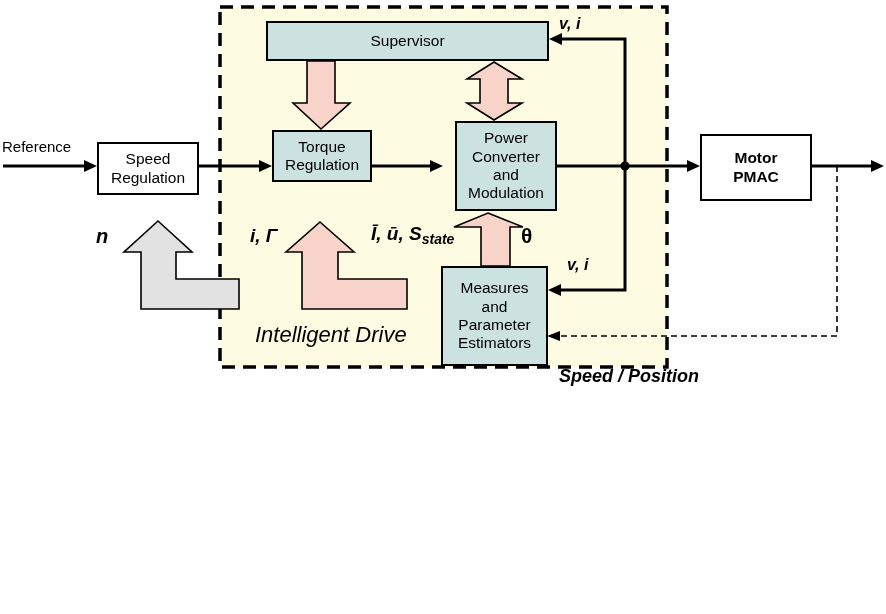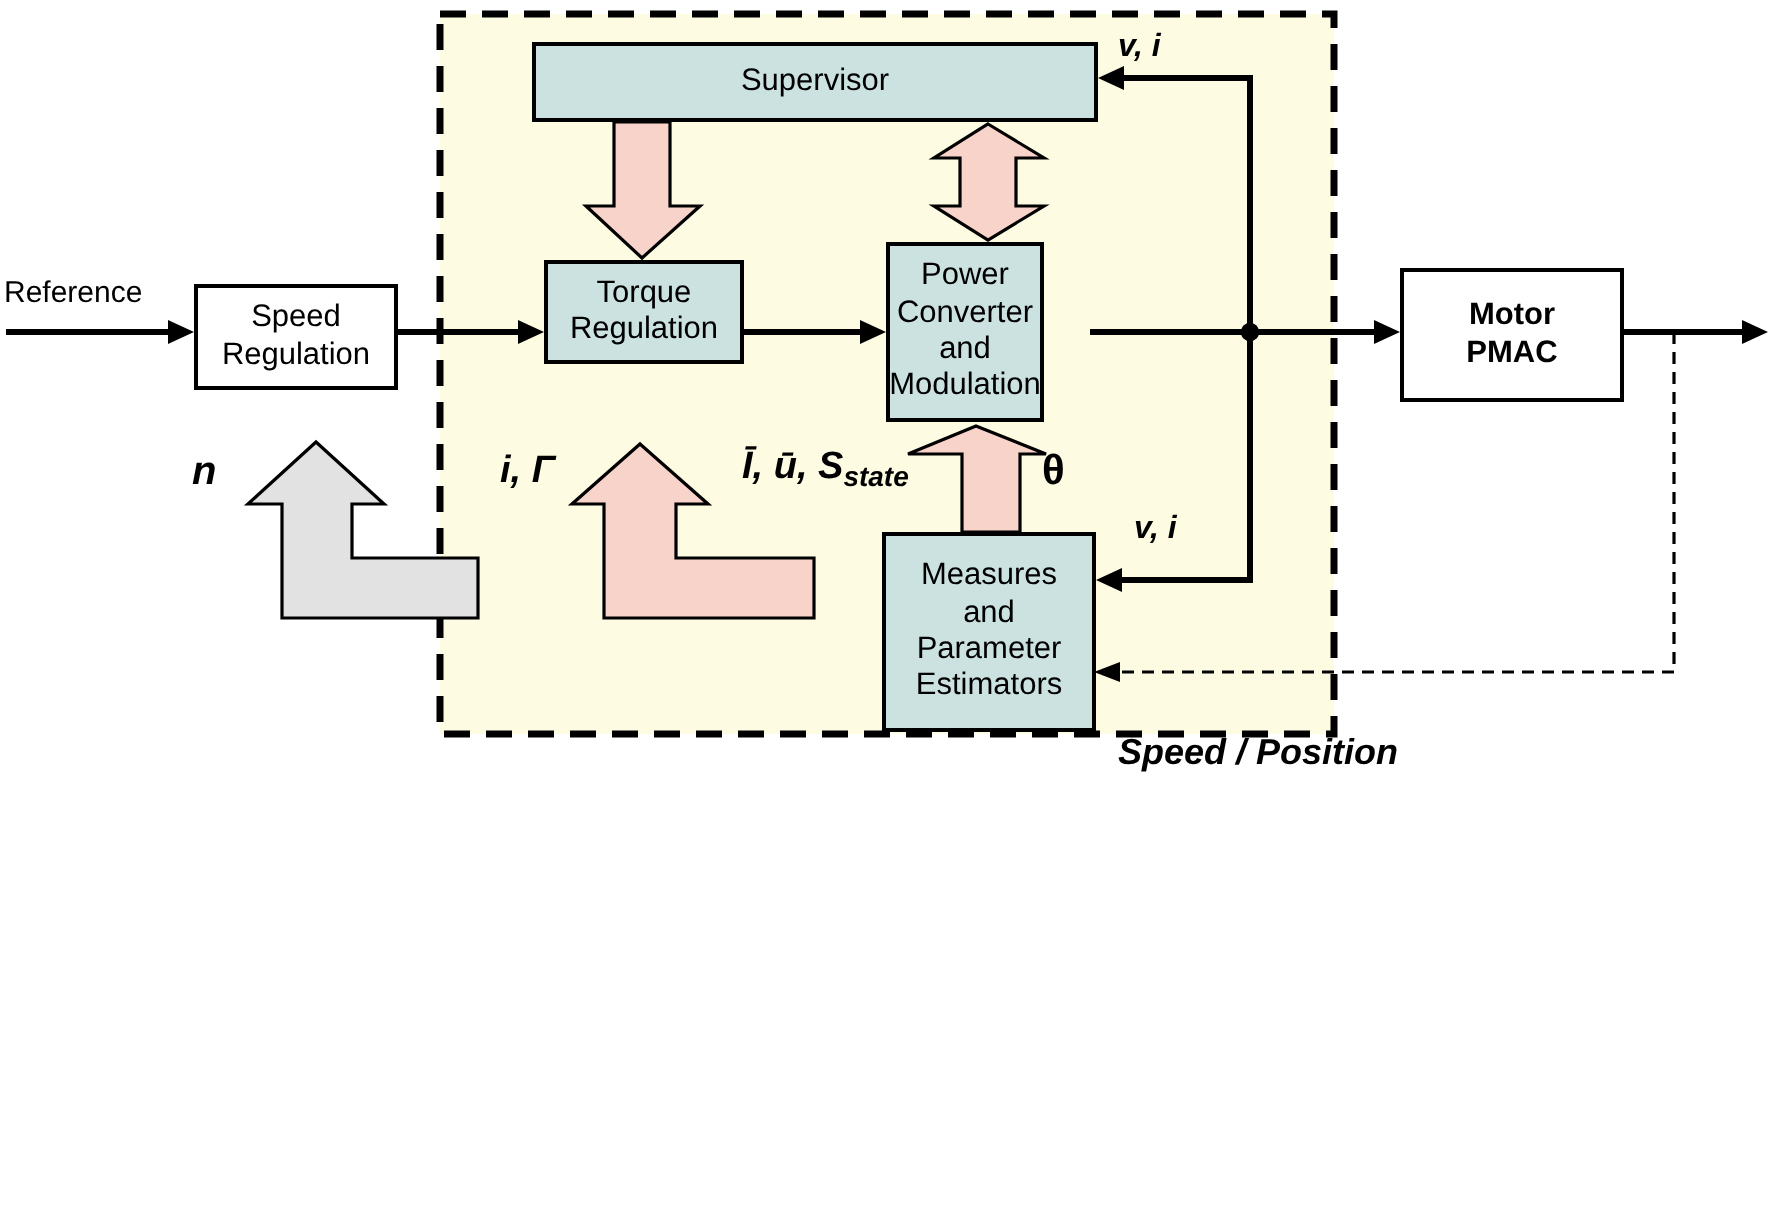--- a/index.html
+++ b/index.html
@@ -79,21 +79,21 @@
 
   <div class="box" style="left:266px;top:21px;width:283px;height:40px;">
     <span>Supervisor</span>
   </div>
 
   <div class="box" style="left:272px;top:130px;width:100px;height:52px;text-align:center;">
     <span>Torque
 Regulation</span>
   </div>
 
-  <div class="box" style="left:443px;top:121px;width:79px;height:90px;">
+  <div class="box" style="left:455px;top:121px;width:102px;height:90px;">
     <span>Power
 Converter
 and
 Modulation</span>
   </div>
 
   <div class="box" style="left:441px;top:266px;width:107px;height:100px;">
     <span>Measures
 and
 Parameter
@@ -114,16 +114,17 @@
   <div class="lbl" style="left:371px;top:223px;font-size:19px;">
     <span class="bi">Ī, ū, S</span><span class="sub">state</span>
   </div>
 
   <div class="lbl" style="left:521px;top:224px;font-size:21px;font-weight:bold;">θ</div>
 
   <div class="lbl bi" style="left:559px;top:15px;font-size:16px;">v, i</div>
 
   <div class="lbl bi" style="left:567px;top:256px;font-size:16px;">v, i</div>
 
+  <div class="lbl" style="left:255px;top:322px;font-size:22px;font-style:italic;">Intelligent Drive</div>
 
   <div class="lbl" style="left:559px;top:318px;font-size:18px;font-style:italic;font-weight:bold;margin-top:48px;">Speed / Position</div>
 
 </div>
 
 </body></html>

